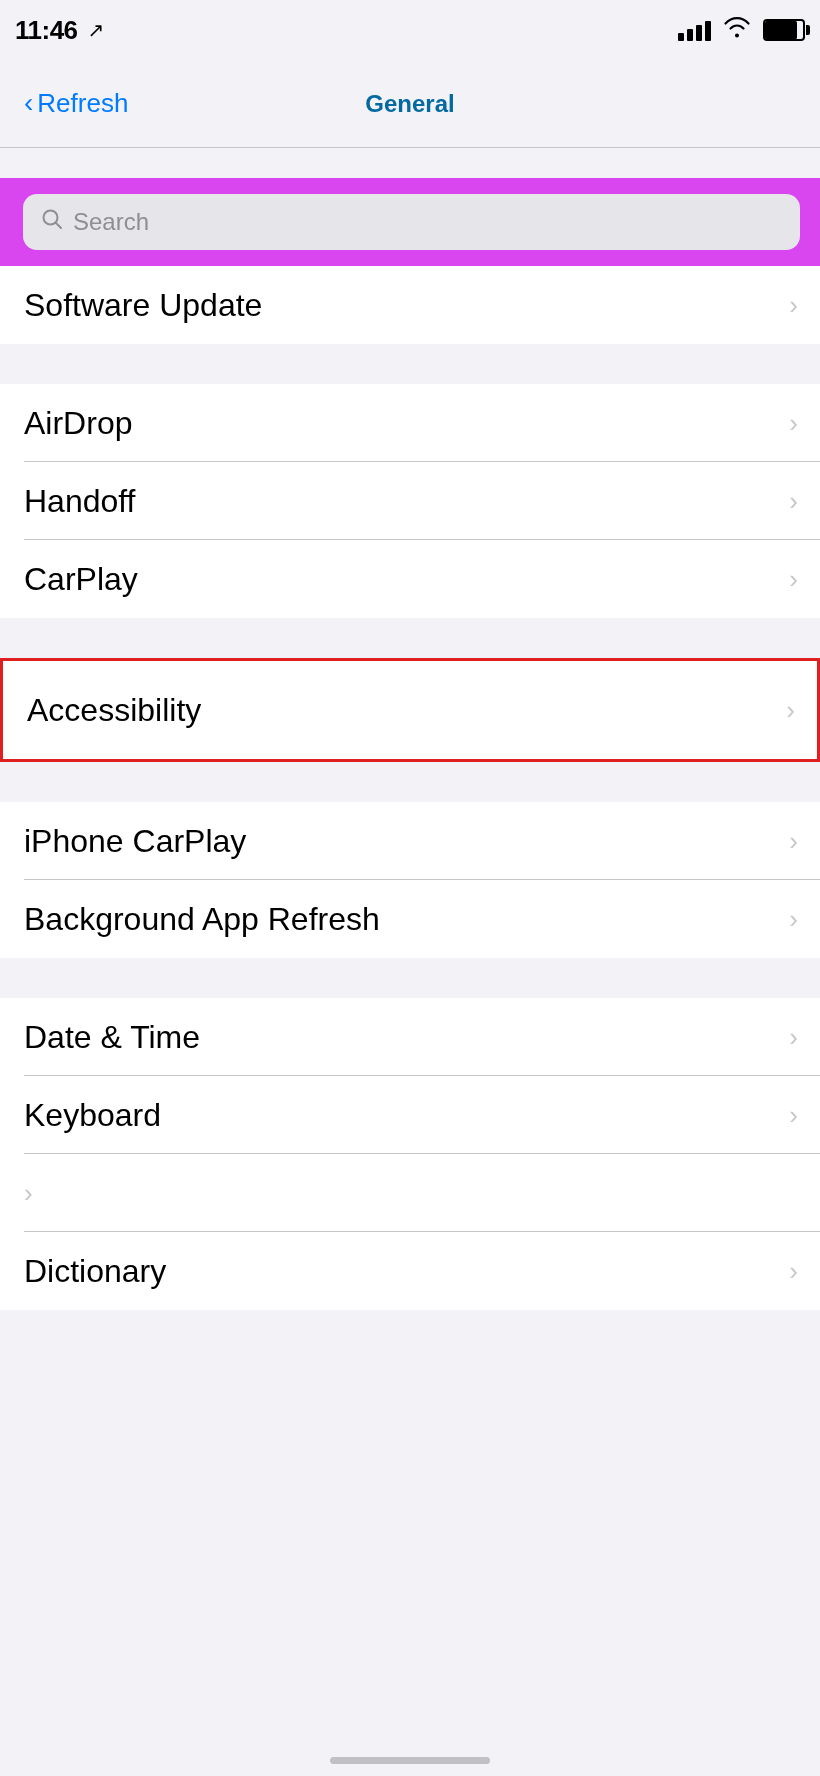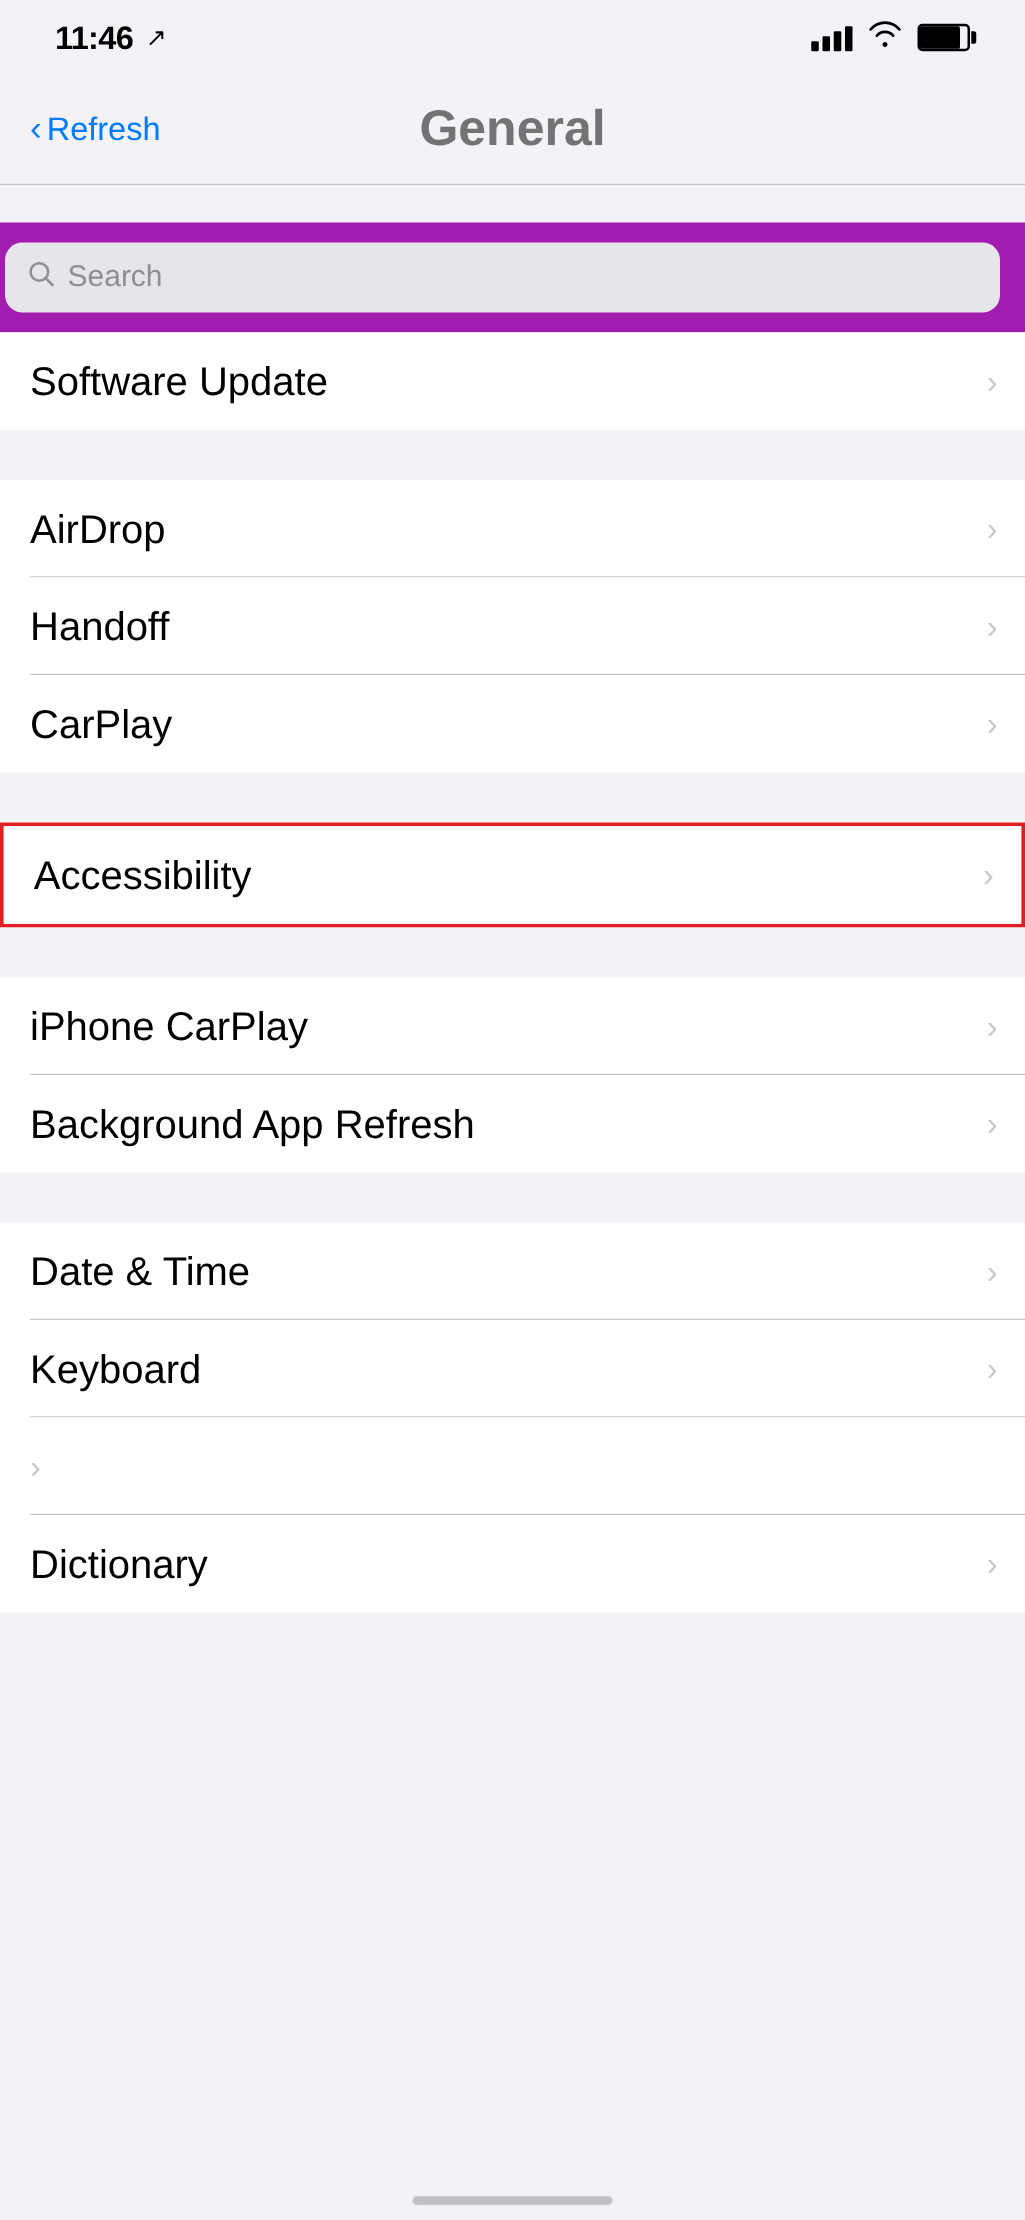--- a/index.html
+++ b/index.html
@@ -14,21 +14,21 @@
       overflow-x: hidden;
     }
 
     
     .status-bar {
       background: #f2f2f7;
       height: 60px;
       display: flex;
       align-items: center;
       justify-content: space-between;
-      padding: 0 44px;
+      padding: 0 15px;
     }
     .status-time {
       font-size: 26px;
       font-weight: 600;
       letter-spacing: -0.5px;
     }
     .status-icons {
       display: flex;
       align-items: center;
       gap: 12px;
@@ -92,29 +92,29 @@
       align-items: center;
       gap: 4px;
       cursor: pointer;
     }
     .nav-back-chevron {
       font-size: 28px;
       font-weight: 300;
       margin-top: -2px;
     }
     .nav-title {
-      font-size: 40px;
+      font-size: 24px;
       font-weight: 700;
-      color: #737373;
+      color: #0369a1;
     }
 
     
     .search-section {
-      background: #a21caf;
-      padding: 16px 20px 16px 4px;
+      background: #d946ef;
+      padding: 16px 20px 16px 23px;
     }
     .search-bar {
       background: #e5e5ea;
       border-radius: 14px;
       height: 56px;
       display: flex;
       align-items: center;
       padding: 0 18px;
       gap: 10px;
     }
@@ -165,21 +165,21 @@
       font-size: 26px;
       font-weight: 500;
     }
     .accessibility-row-wrapper {
       border: 3.5px solid #e02020;
       margin: 0;
       background: #fff;
     }
     .accessibility-row {
       background: #fff;
-      height: 78px;
+      height: 98px;
       display: flex;
       align-items: center;
       justify-content: space-between;
       padding: 0 22px 0 24px;
       cursor: pointer;
     }
 
     
     .home-indicator {
       position: fixed;

